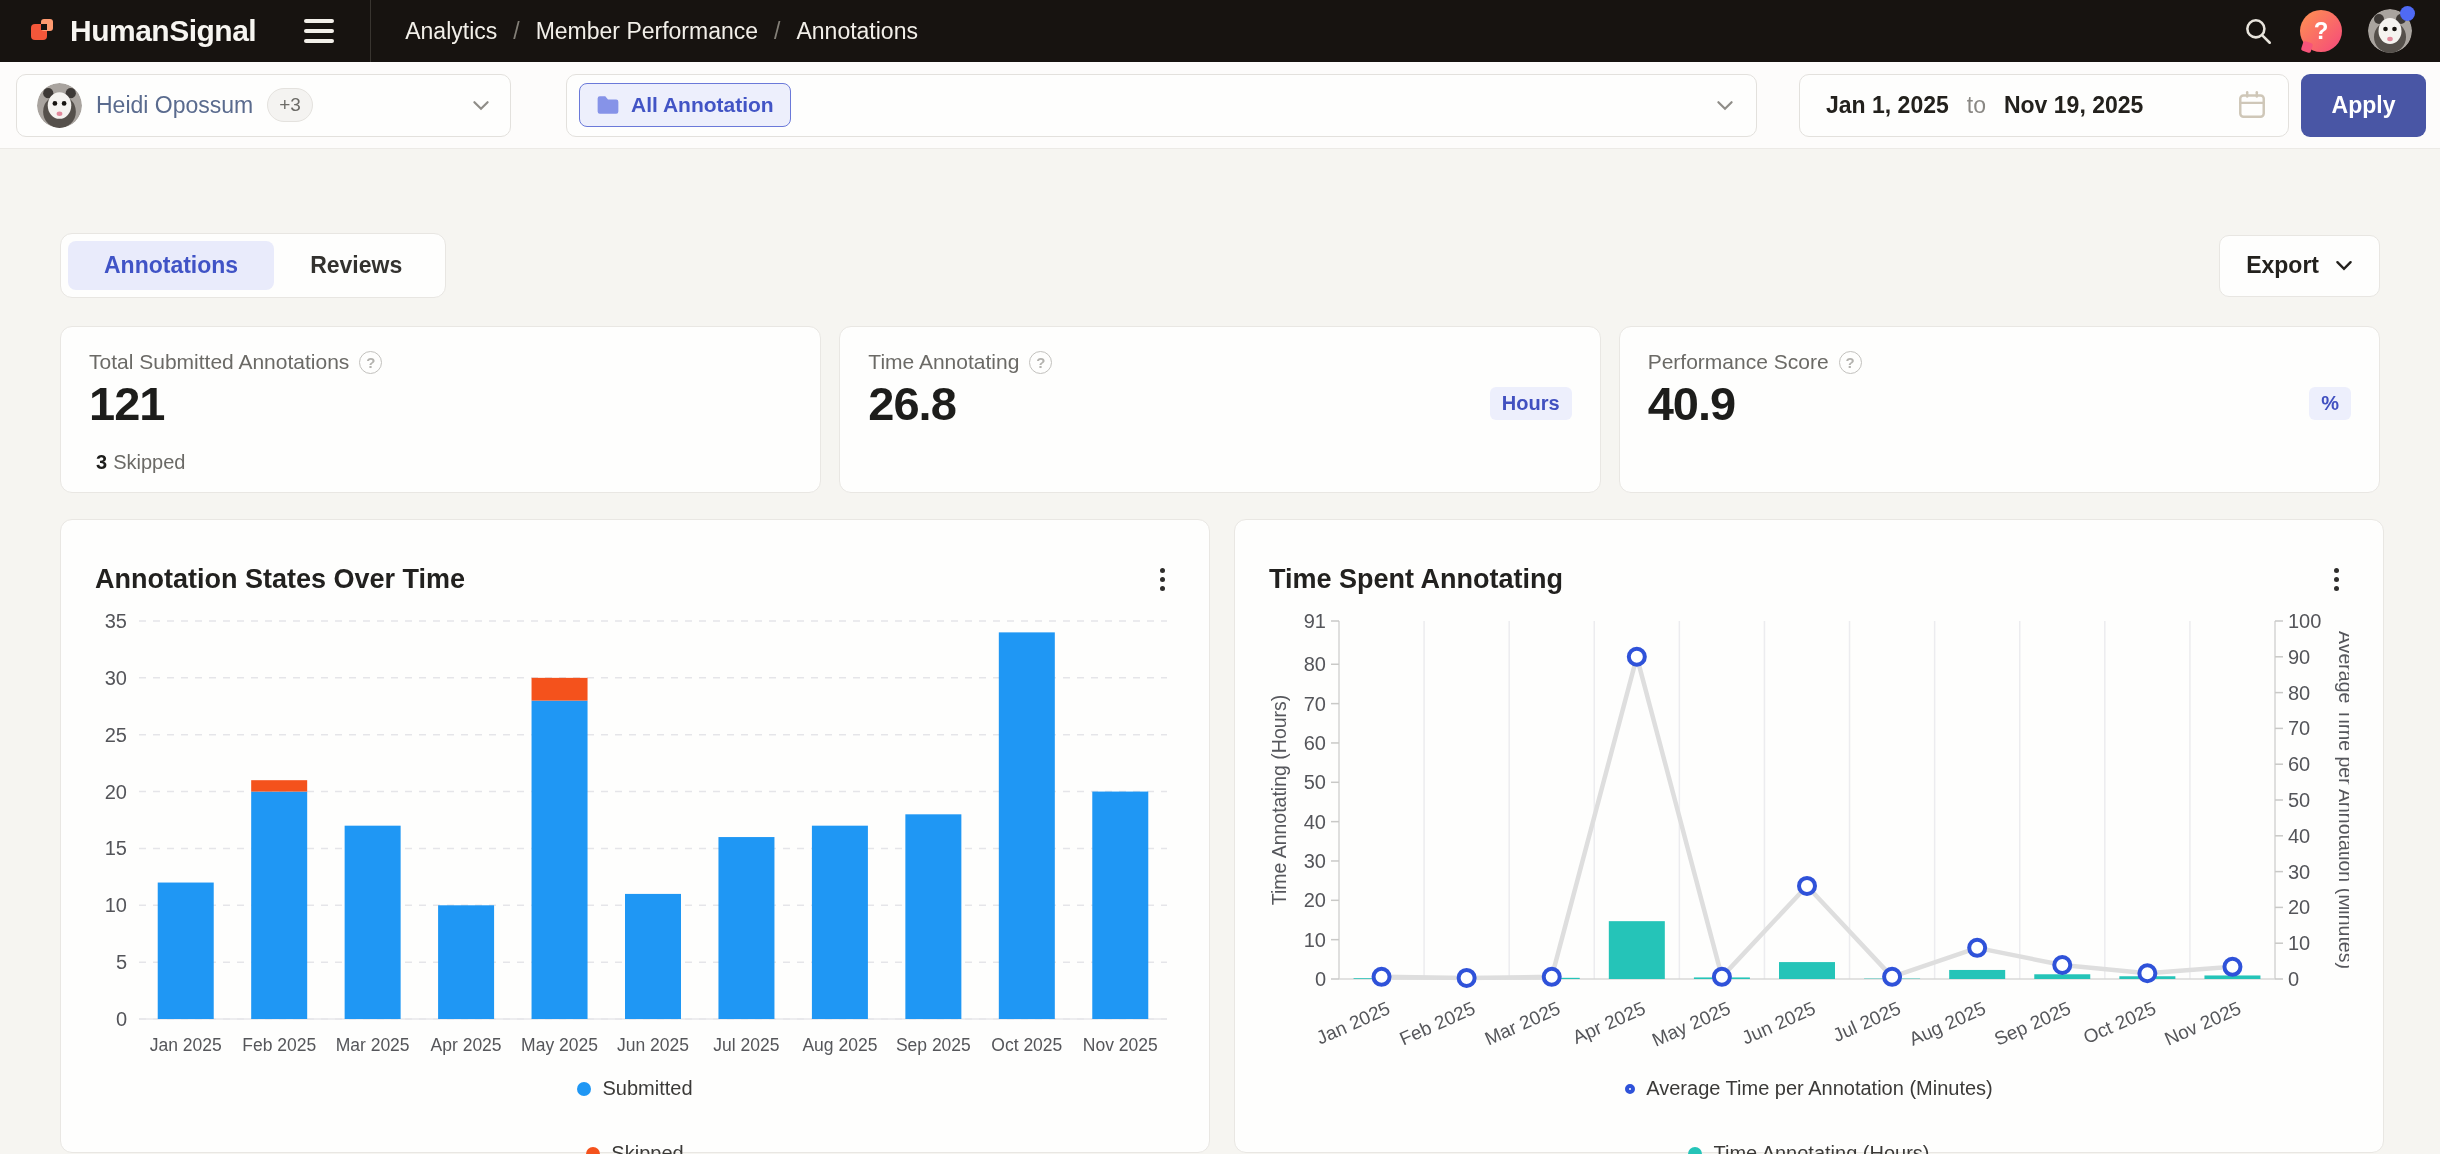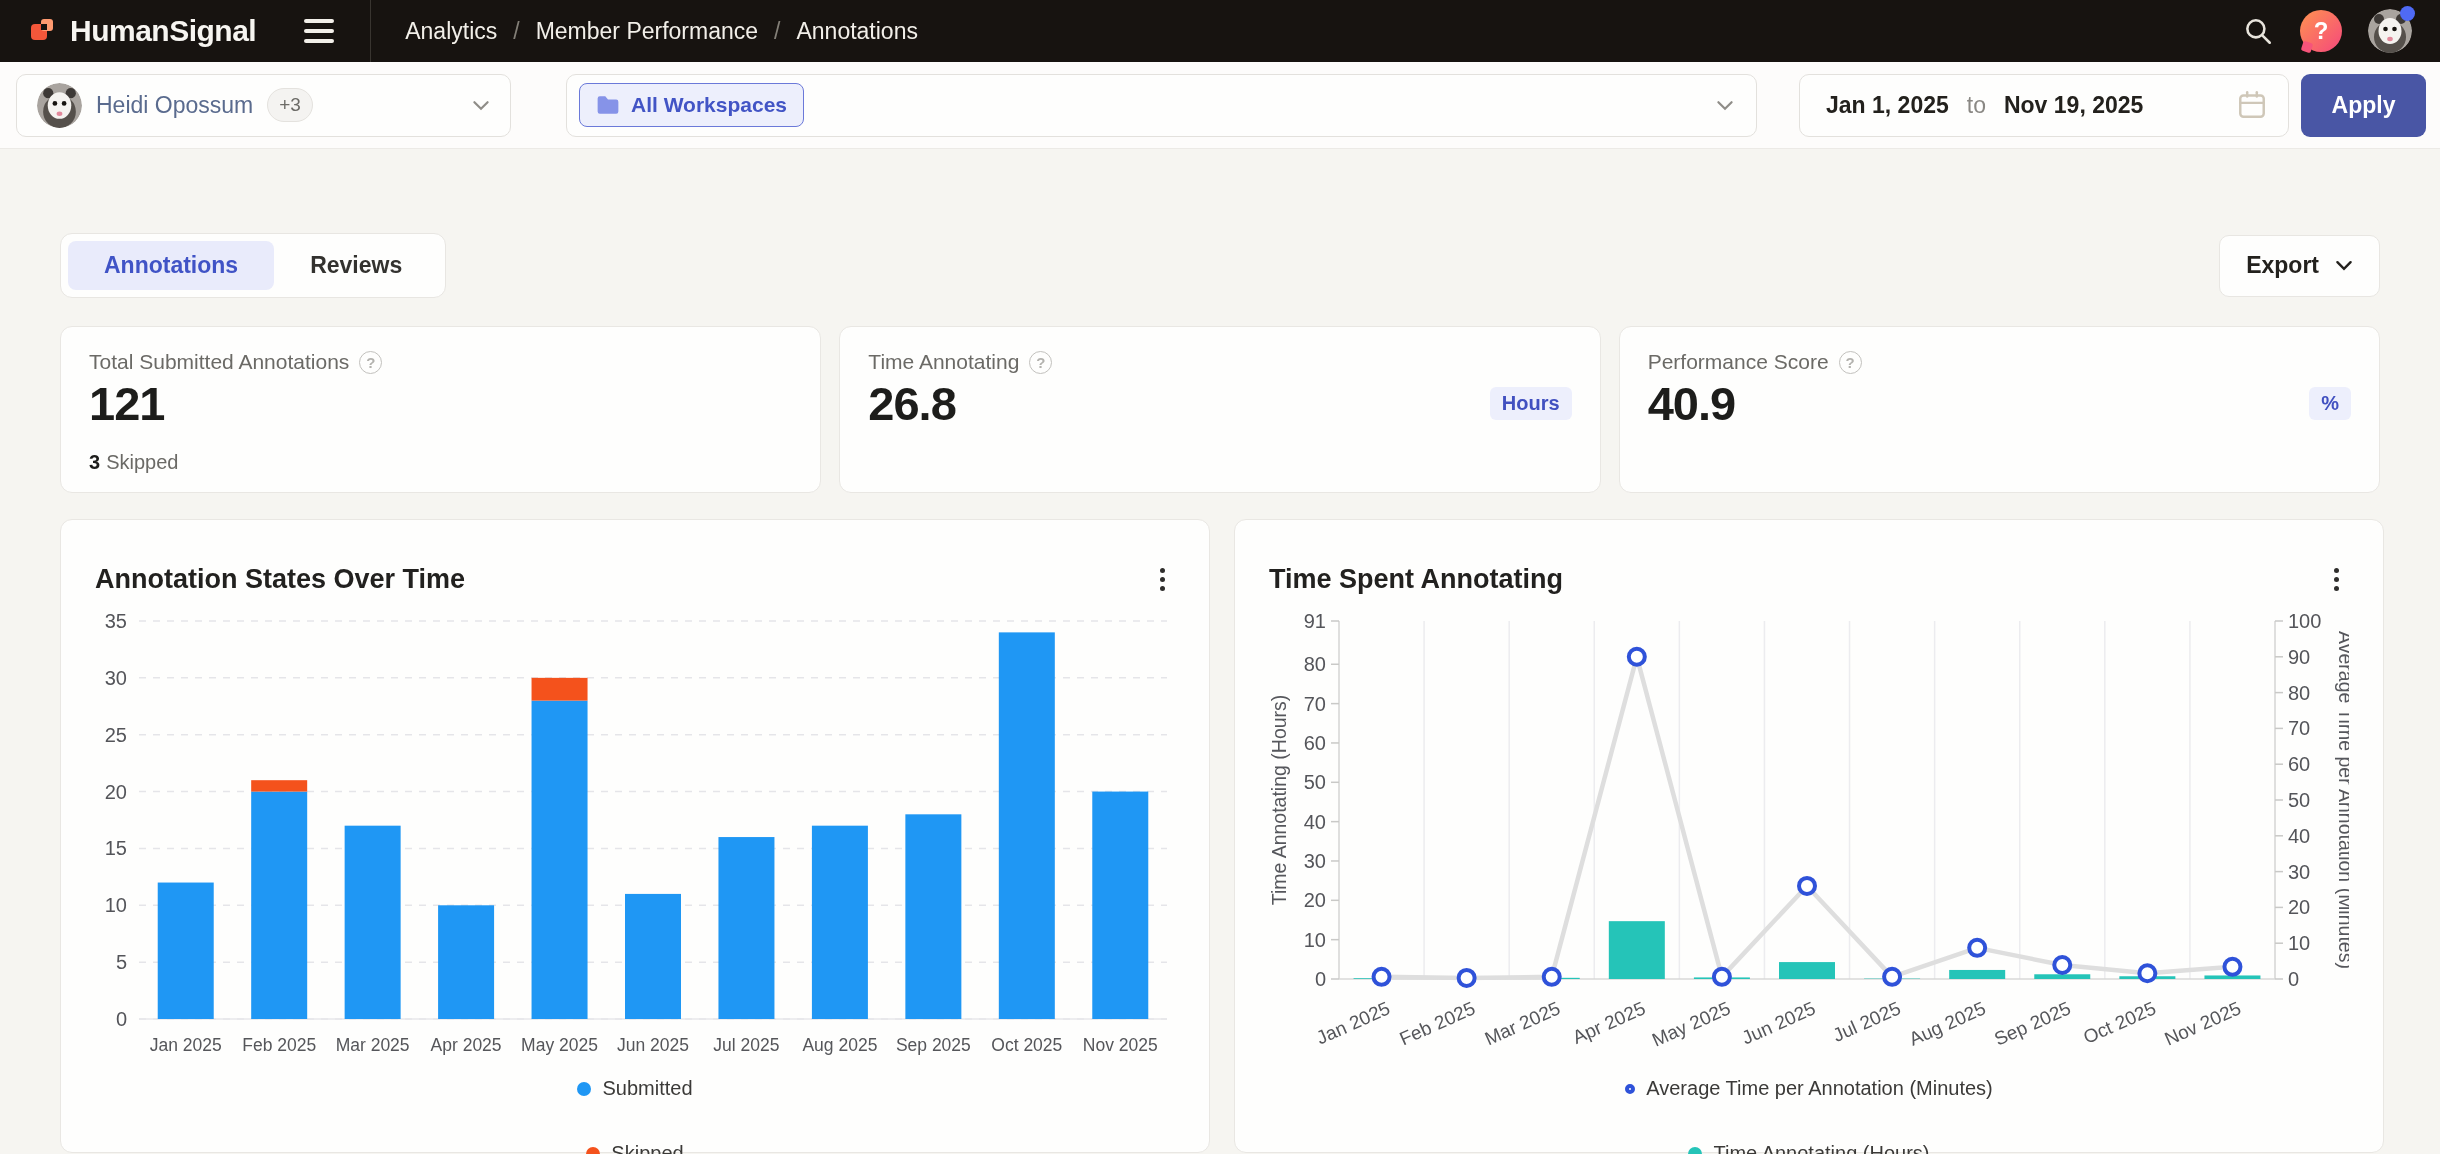--- a/index.html
+++ b/index.html
@@ -48,21 +48,21 @@
   .export-btn { margin-left:auto; background:#fefefd; border:1px solid #e8e6e2; border-radius:10px; height:62px; padding:0 26px; display:flex; align-items:center; gap:16px; font-size:23px; font-weight:700; color:#23211d; cursor:pointer; font-family:inherit; }
 
   .stats-row { margin-top:28px; display:flex; gap:18px; }
   .stat-card { flex:1; height:167px; background:#fefefd; border:1px solid #e9e7e3; border-radius:12px; padding:23px 28px 20px; position:relative; }
   .stat-label-row { display:flex; align-items:center; gap:10px; }
   .stat-label { font-size:21px; color:#6b6a66; font-weight:500; }
   .help-circ { width:23px; height:23px; border-radius:50%; border:1.7px solid #c2c1bd; color:#b3b2ae; font-size:15px; display:flex; align-items:center; justify-content:center; font-weight:600; }
   .stat-value-row { display:flex; align-items:center; margin-top:2px; }
   .stat-value { font-size:47px; font-weight:700; color:#1d1d1b; letter-spacing:-1px; }
   .unit-badge { margin-left:auto; background:#edeffc; color:#4150c0; font-size:20px; font-weight:600; border-radius:6px; padding:5px 12px; }
-  .stat-foot { position:absolute; left:28px; bottom:18px; font-size:20px; color:#6b6a66; }
+  .stat-foot { position:absolute; left:35px; bottom:18px; font-size:20px; color:#6b6a66; }
   .stat-foot b { color:#1d1d1b; font-weight:700; margin-right:6px; }
 
   .charts-row { margin-top:26px; display:flex; gap:24px; }
   .chart-card { flex:1; height:634px; background:#fefefd; border:1px solid #e9e7e3; border-radius:12px; padding:28px 34px 0; }
   .chart-head { display:flex; align-items:center; }
   .chart-title { font-size:27px; font-weight:700; color:#22211f; margin-top:14px; }
   .kebab { margin-left:auto; margin-top:14px; display:flex; flex-direction:column; gap:4px; padding:6px 10px; cursor:pointer; }
   .kebab i { width:5px; height:5px; border-radius:50%; background:#2f2e2c; }
   .chart-svg { display:block; margin-top:8px; width:1080px; height:470px; }
   .legend { display:flex; justify-content:center; align-items:center; gap:42px; margin-top:2px;flex-direction:column; }
@@ -137,21 +137,21 @@
     <svg width="18" height="11" viewBox="0 0 16 10" fill="none" stroke="#8f8d88" stroke-width="2" stroke-linecap="round">
         <polyline points="2,2 8,8 14,2"></polyline>
       </svg>
   </div>
 
   <div class="control ws-select">
     <div class="ws-chip">
       <svg width="24" height="20" viewBox="0 0 22 18">
         <path d="M1.5 3 a2 2 0 0 1 2 -2 h5 l2.5 3 h7.5 a2 2 0 0 1 2 2 v9 a2 2 0 0 1 -2 2 h-15 a2 2 0 0 1 -2 -2 z" fill="#8693e8"></path>
       </svg>
-      <span class="ws-chip-label">All Workspaces</span>
+      <span class="ws-chip-label">All Annotation</span>
     </div>
     <span class="flex-spacer"></span>
     <svg width="18" height="11" viewBox="0 0 16 10" fill="none" stroke="#8f8d88" stroke-width="2" stroke-linecap="round">
         <polyline points="2,2 8,8 14,2"></polyline>
       </svg>
   </div>
 
   <div class="control date-range">
     <span class="date-text">Jan 1, 2025</span>
     <span class="date-to">to</span>

